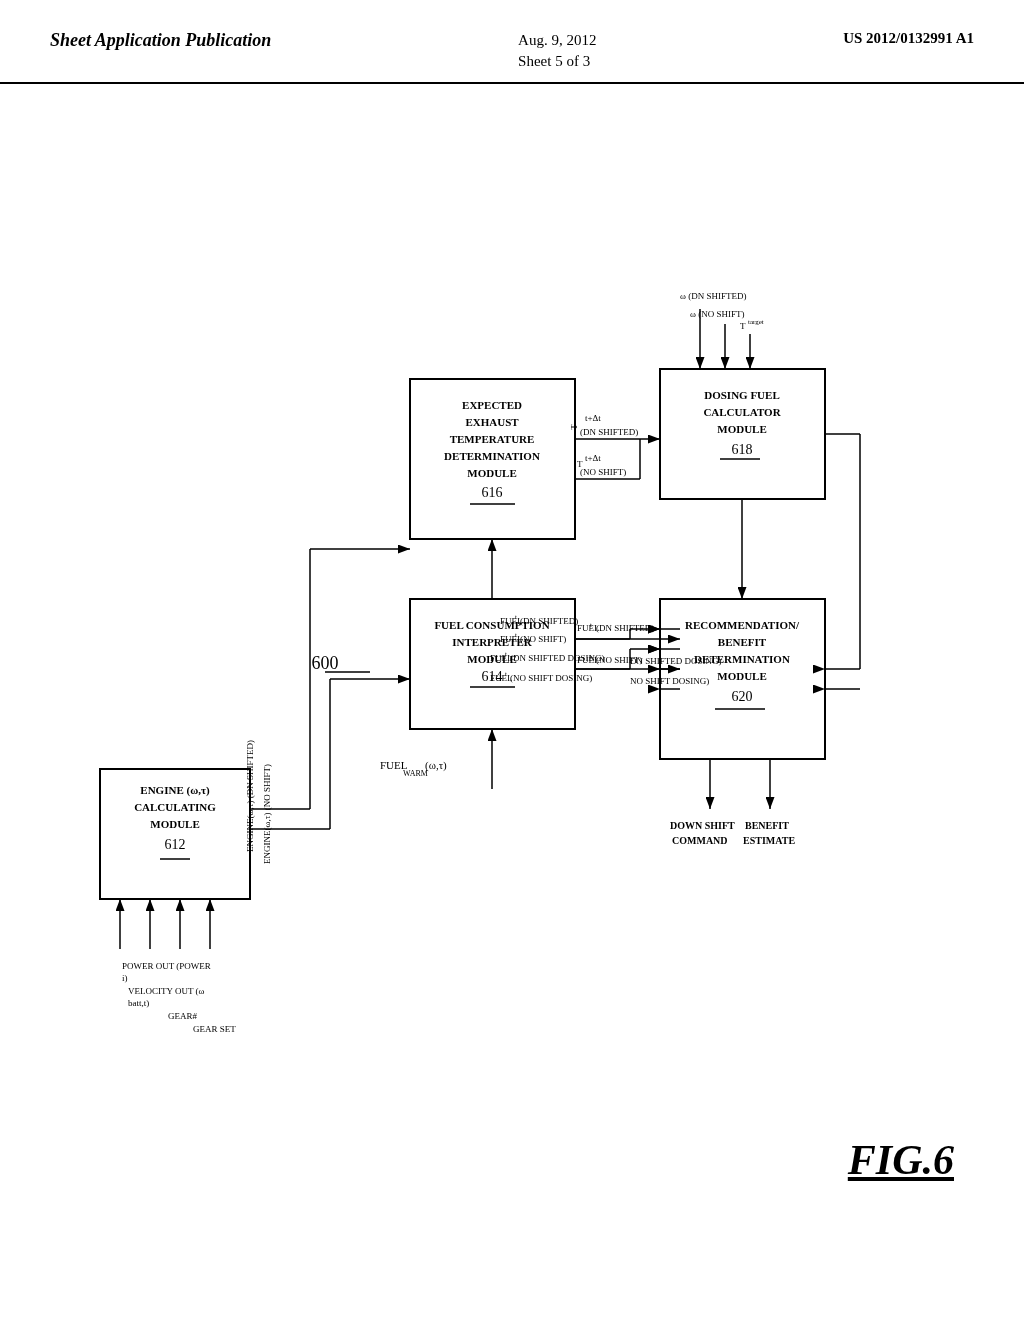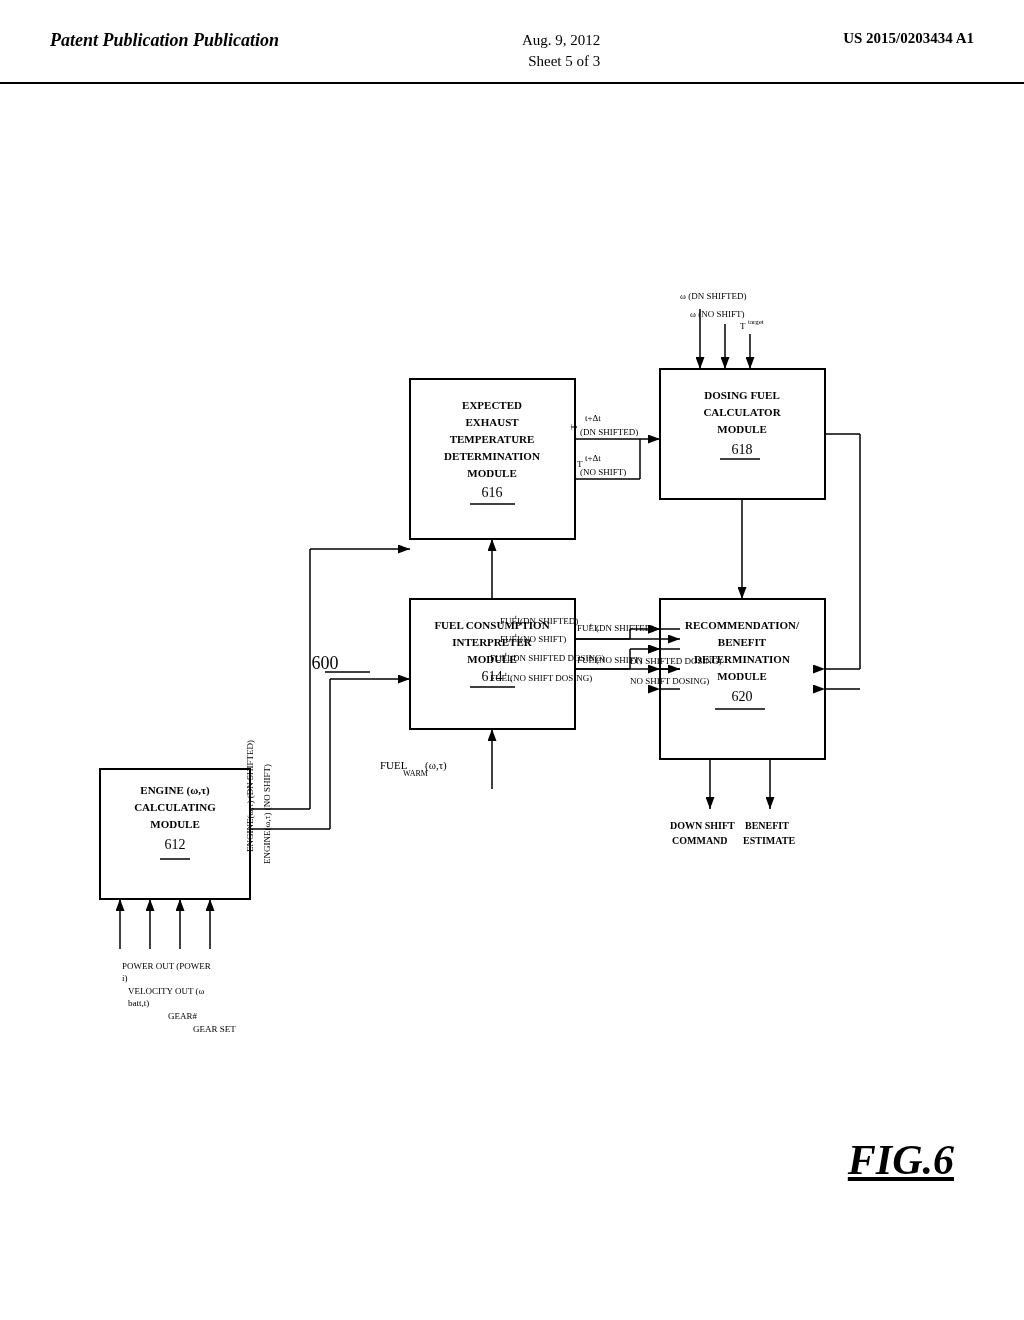--- a/index.html
+++ b/index.html
@@ -20,21 +20,21 @@
       padding: 30px 50px 10px 50px;
       border-bottom: 2px solid #000;
     }
     .header-left {
       font-weight: bold;
       font-size: 18px;
       font-style: italic;
     }
     .header-center {
       font-size: 15px;
-      text-align: right;
+      text-align: left;
       line-height: 1.4;
     }
     .header-right {
       font-size: 15px;
       font-weight: bold;
       text-align: right;
     }
 
     
     .diagram-area {
@@ -61,26 +61,26 @@
       font-size: 42px;
       font-weight: bold;
       font-style: italic;
       text-decoration: underline;
     }
   </style>
 </head>
 <body>
 
 <div class="header">
-  <div class="header-left">Patent Publication Publication</div>
+  <div class="header-left">Sheet Application Publication</div>
   <div class="header-center">
     <span>Aug. 9, 2012</span><br>
     <span>Sheet 5 of 3</span>
   </div>
-  <div class="header-right">US 2015/0203434 A1</div>
+  <div class="header-right">US 2012/0132991 A1</div>
 </div>
 
 <div class="diagram-area">
   <svg class="diagram-svg" viewBox="0 0 860 1100" xmlns="http://www.w3.org/2000/svg">
     <defs>
       <marker id="arrowhead" markerWidth="8" markerHeight="6" refX="8" refY="3" orient="auto">
         <polygon points="0 0, 8 3, 0 6" fill="#000"></polygon>
       </marker>
       <marker id="arrowhead-up" markerWidth="8" markerHeight="6" refX="0" refY="3" orient="auto">
         <polygon points="8 0, 0 3, 8 6" fill="#000"></polygon>

